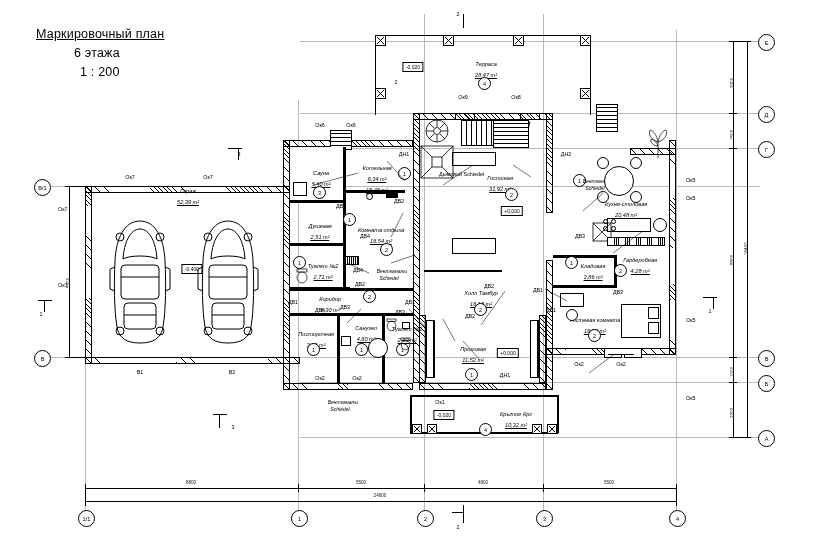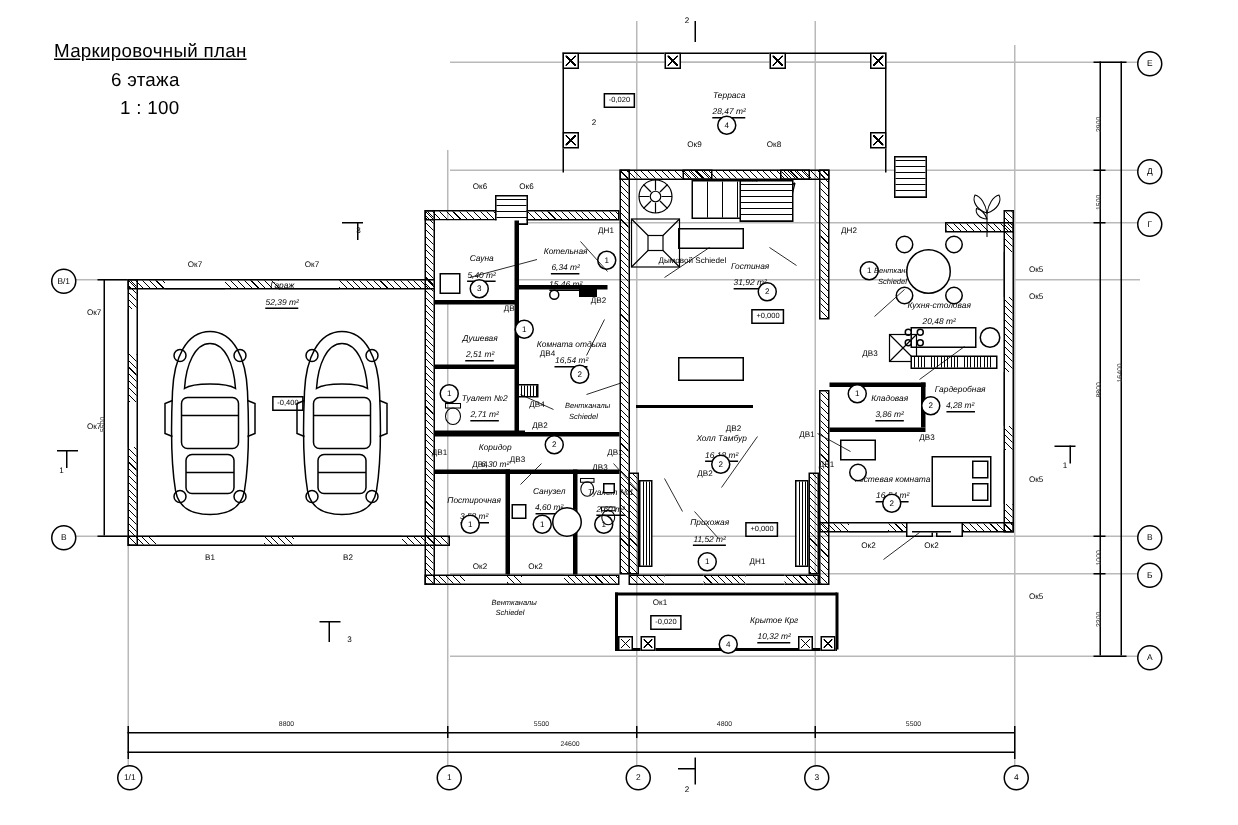--- a/index.html
+++ b/index.html
@@ -53,21 +53,21 @@
      repeating-linear-gradient(90deg,#fff 0 1.6px,#000 1.6px 2.2px);}
   svg{position:absolute;overflow:visible;}
 </style>
 </head>
 <body>
 
 <div id="stage">
 
   <div class="t title" style="left:36px;top:28px;text-decoration:underline;">Маркировочный план</div>
   <div class="t title" style="left:74px;top:47px;">6 этажа</div>
-  <div class="t title" style="left:80px;top:66px;">1 : 100</div>
+  <div class="t title" style="left:80px;top:66px;">1 : 200</div>
 
   <div class="gl glh" style="left:40px;top:186px;width:720px;"></div>
   <div class="gl glh" style="left:40px;top:357px;width:720px;"></div>
   <div class="gl glh" style="left:300px;top:41px;width:460px;"></div>
   <div class="gl glh" style="left:300px;top:113px;width:460px;"></div>
   <div class="gl glh" style="left:300px;top:148px;width:460px;"></div>
   <div class="gl glh" style="left:300px;top:382px;width:460px;"></div>
   <div class="gl glh" style="left:300px;top:437px;width:460px;"></div>
   <div class="gl glv" style="left:85px;top:186px;height:330px;"></div>
   <div class="gl glv" style="left:298px;top:100px;height:416px;"></div>

